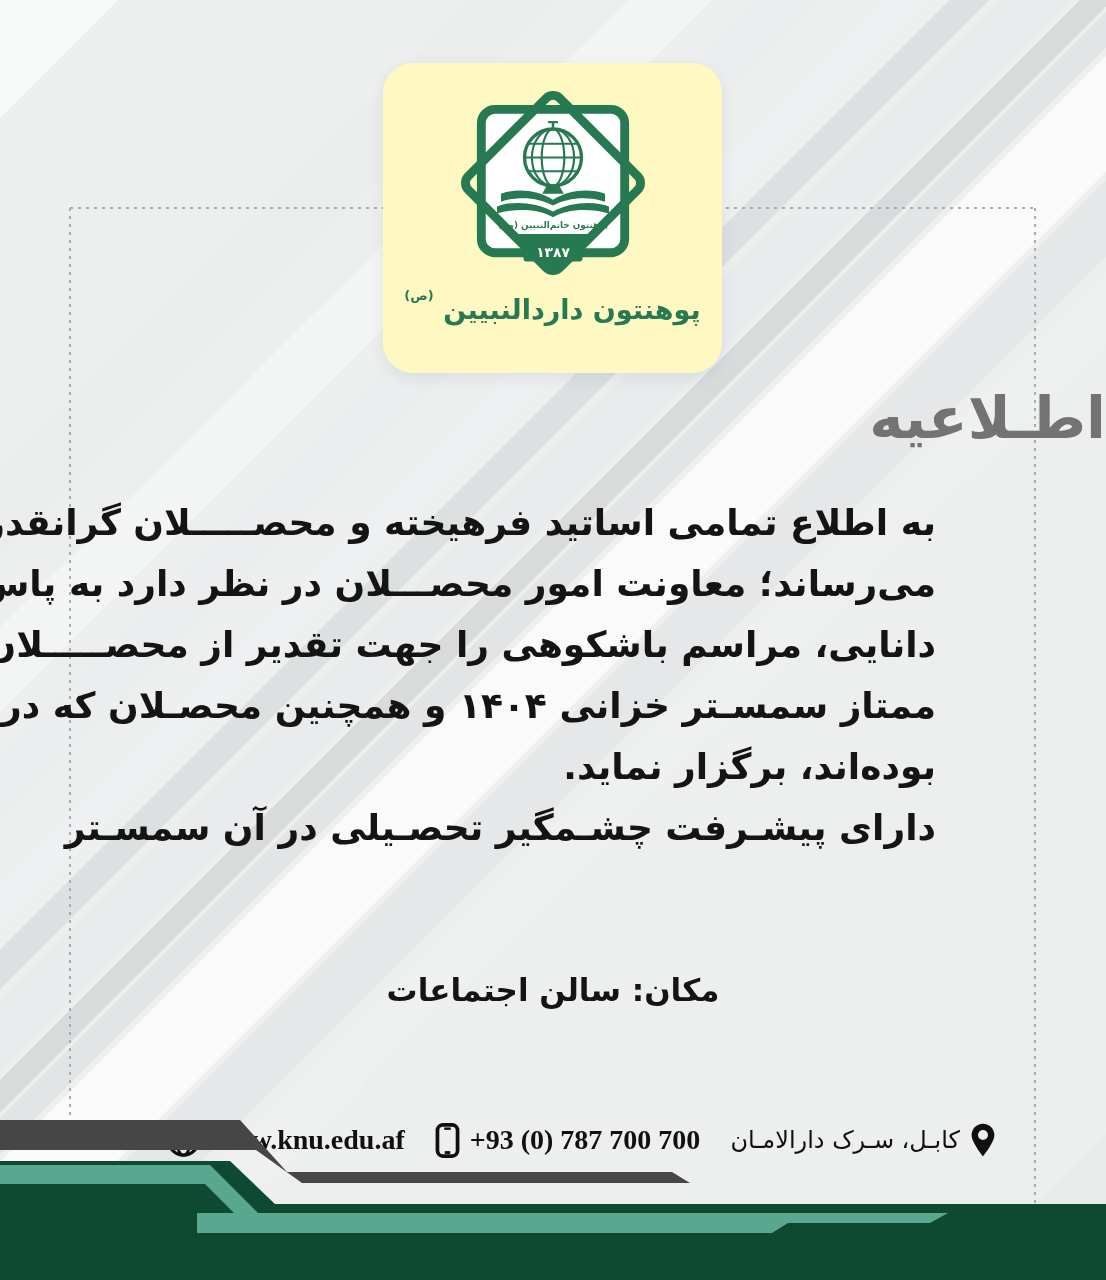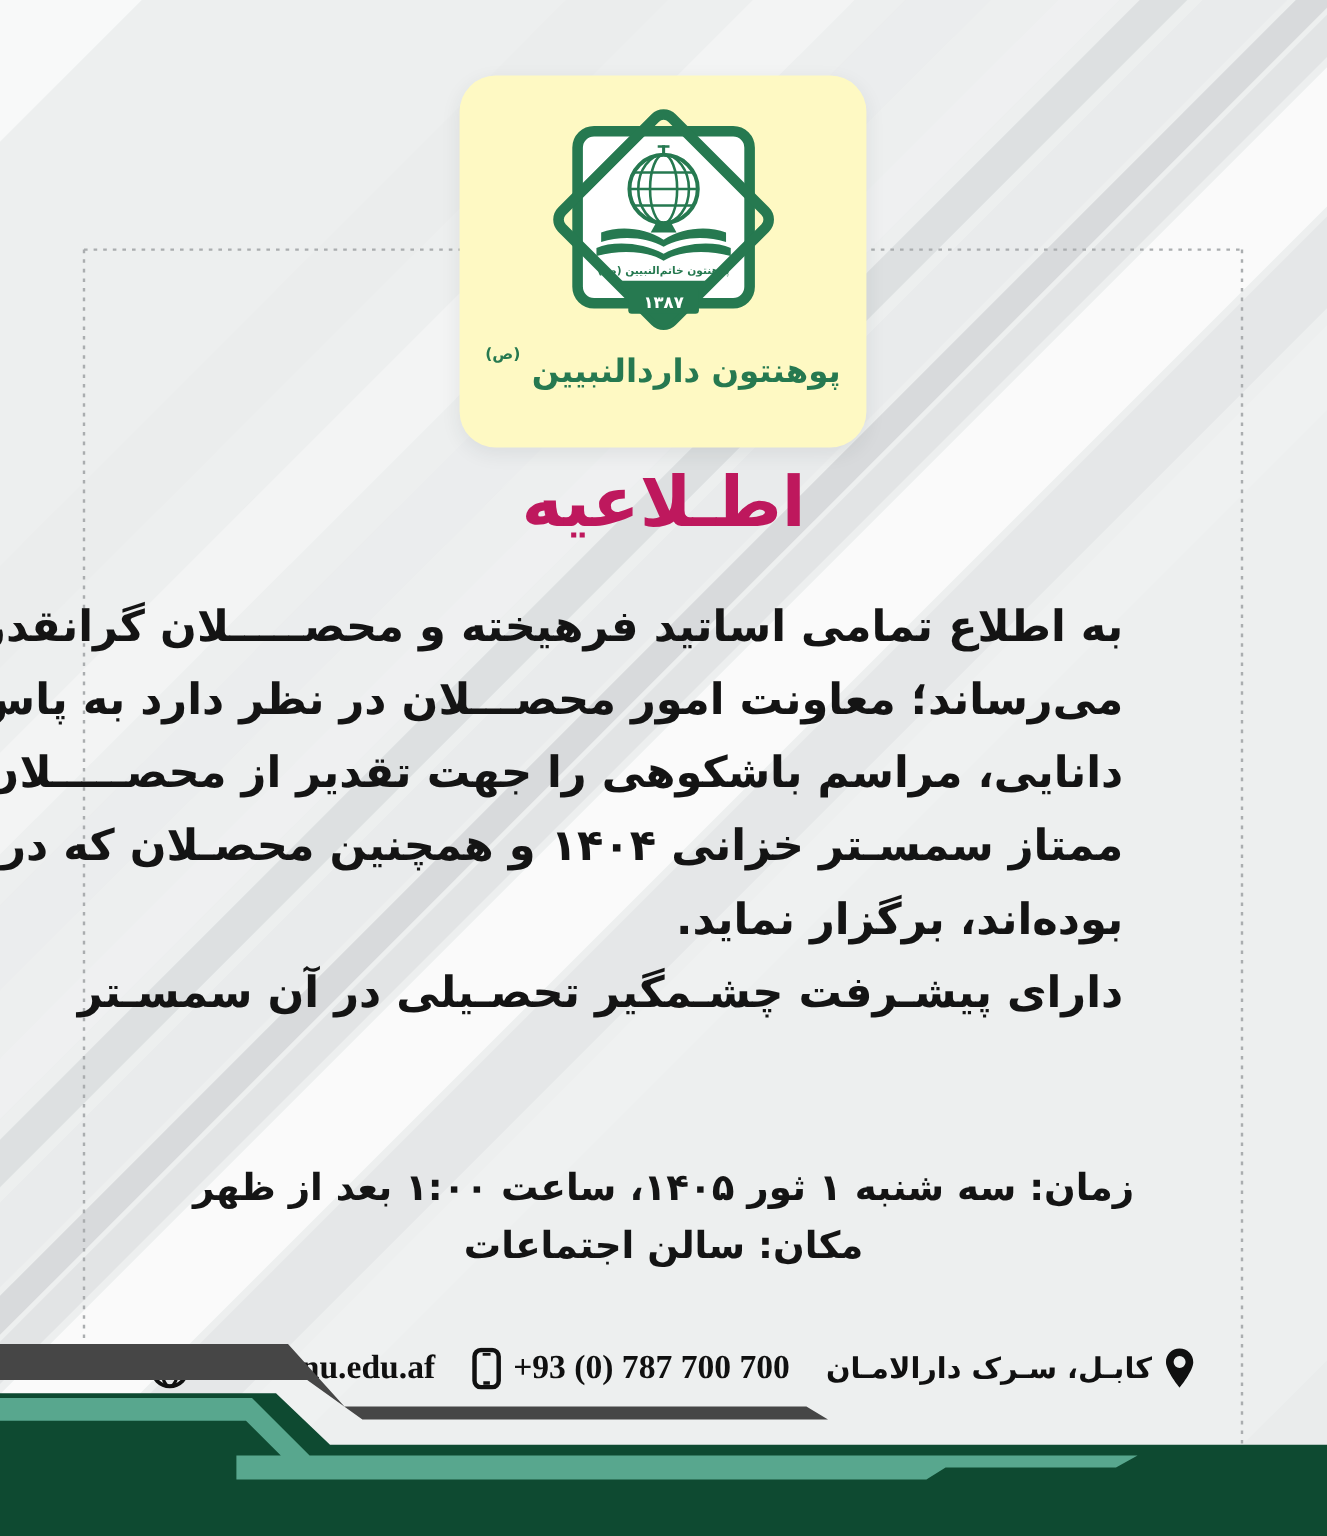--- a/index.html
+++ b/index.html
@@ -14,38 +14,38 @@
   .logo-card{position:absolute;left:383px;top:63px;width:339px;height:310px;
              background:#fef9c3;border-radius:30px;
              box-shadow:0 5px 16px rgba(40,50,46,.08);
              display:flex;flex-direction:column;align-items:center;}
   .emblem{margin-top:12px;width:216px;height:216px;}
   .wordmark{margin-top:4px;color:#267950;font-weight:bold;font-size:27px;
             direction:rtl;line-height:1.1;}
   .wordmark sup{font-size:13px;position:relative;top:-9px;}
 
   
-  .title{position:absolute;left:0;top:384px;width:100%;text-align:center;
-         font-size:58px;font-weight:bold;color:#be185d;direction:rtl;}
+  .title{position:absolute;left:0;top:384px;width:100%;
+         font-size:58px;font-weight:bold;color:#737373;direction:rtl;}
 
   
   .body-text{position:absolute;right:170px;top:492px;width:766px;direction:rtl;}
   .body-line{font-size:36px;font-weight:bold;color:#141414;line-height:61px;
              text-align:justify;text-align-last:justify;white-space:nowrap;}
   .body-line.last{text-align:right;text-align-last:right;}
 
   
   .info{position:absolute;left:0;top:966px;width:100%;text-align:center;direction:rtl;}
   .info-line{font-size:31px;font-weight:bold;color:#141414;line-height:48px;}
 
   
   .footer{position:absolute;left:306px;top:1114px;width:690px;height:52px;
           direction:rtl;display:flex;align-items:center;gap:15px;color:#101010;}
   .grp{display:flex;align-items:center;gap:10px;}
-  .addr-text{font-size:24px;font-weight:bold;white-space:nowrap;}
+  .addr-text{font-size:24px;font-weight:normal;white-space:nowrap;}
   .ltr{direction:ltr;unicode-bidi:embed;font-family:"Liberation Serif",serif;
        font-weight:bold;font-size:28px;white-space:nowrap;}
   .sep{width:3px;height:36px;background:#101010;}
   .icon{display:block;}
 </style>
 </head>
 <body>
 
 <div class="canvas">
 
@@ -116,24 +116,20 @@
       <div class="body-line">به اطلاع تمامی اساتید فرهیخته و محصـــــلان گرانقدر</div>
       <div class="body-line">می‌رساند؛ معاونت امور محصـــلان در نظر دارد به پاس</div>
       <div class="body-line">دانایی، مراسم باشکوهی را جهت تقدیر از محصـــــلان</div>
       <div class="body-line">ممتاز سمسـتر خزانی ۱۴۰۴ و همچنین محصـلان که در</div>
       <div class="body-line last">بوده‌اند، برگزار نماید.</div>
       <div class="body-line">دارای پیشـرفت چشـمگیر تحصـیلی در آن سمسـتر</div>
     </div>
 
     <div class="info">
       <div class="info-line">
-        <span>زمان:</span>
-        <span>سه شنبه ۱ ثور ۱۴۰۵، ساعت ۱:۰۰ بعد از ظهر</span>
-      </div>
-      <div class="info-line">
         <span>مکان:</span>
         <span>سالن اجتماعات</span>
       </div>
     </div>
 
     <div class="footer">
       <div class="grp">
         <svg class="icon" width="26" height="36" viewBox="0 0 24 32">
           <path fill-rule="evenodd" fill="#101010" d="M12 1 C6 1 1.5 5.6 1.5 11.5 C1.5 18.2 12 31 12 31 C12 31 22.5 18.2 22.5 11.5 C22.5 5.6 18 1 12 1 Z
                    M12 16 a4.6 4.6 0 1 1 0 -9.2 a4.6 4.6 0 0 1 0 9.2 Z"></path>

